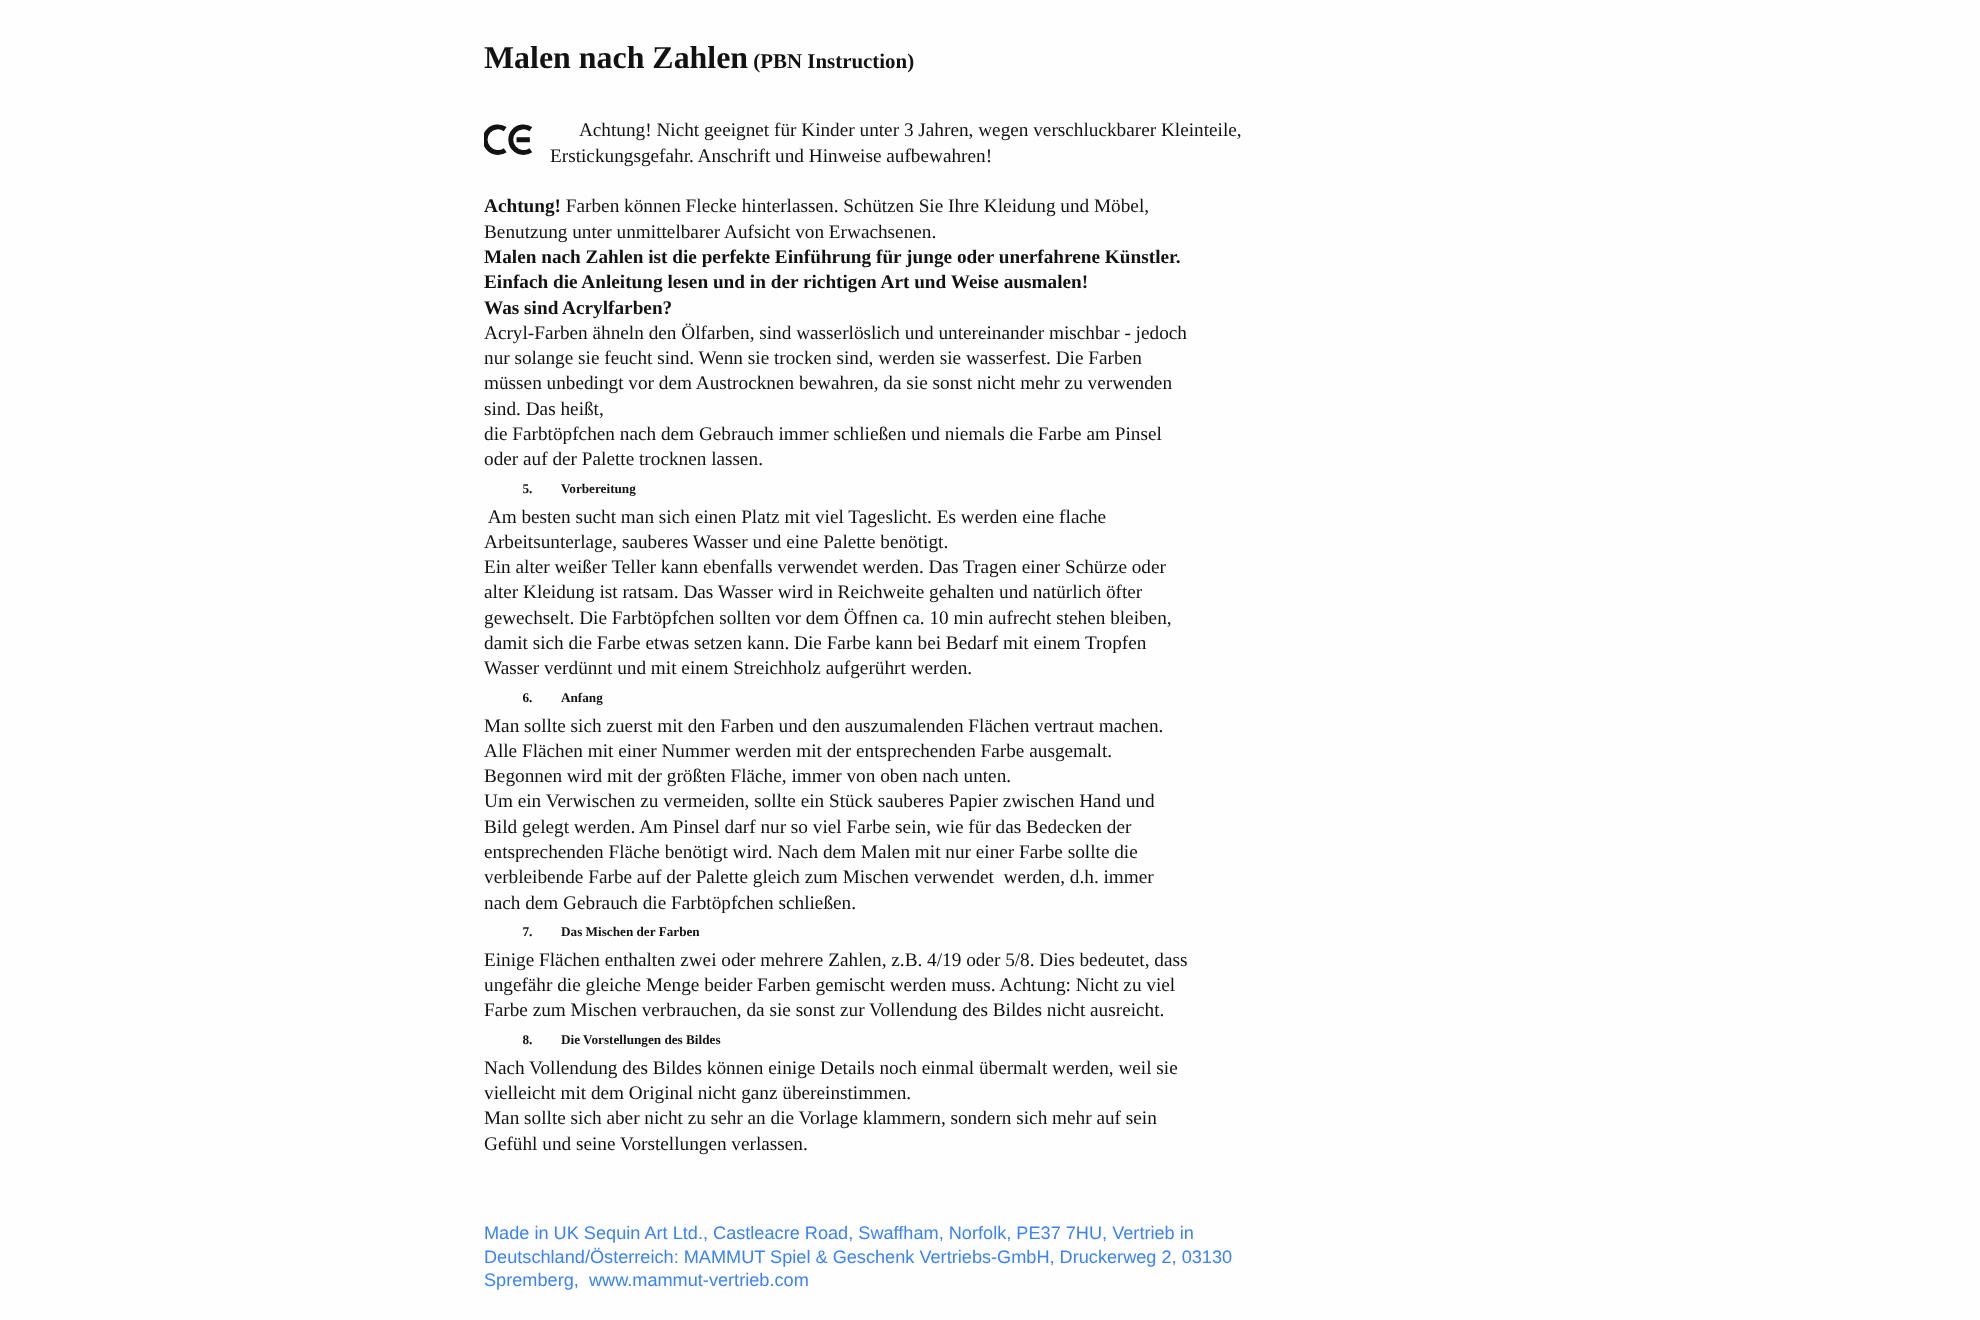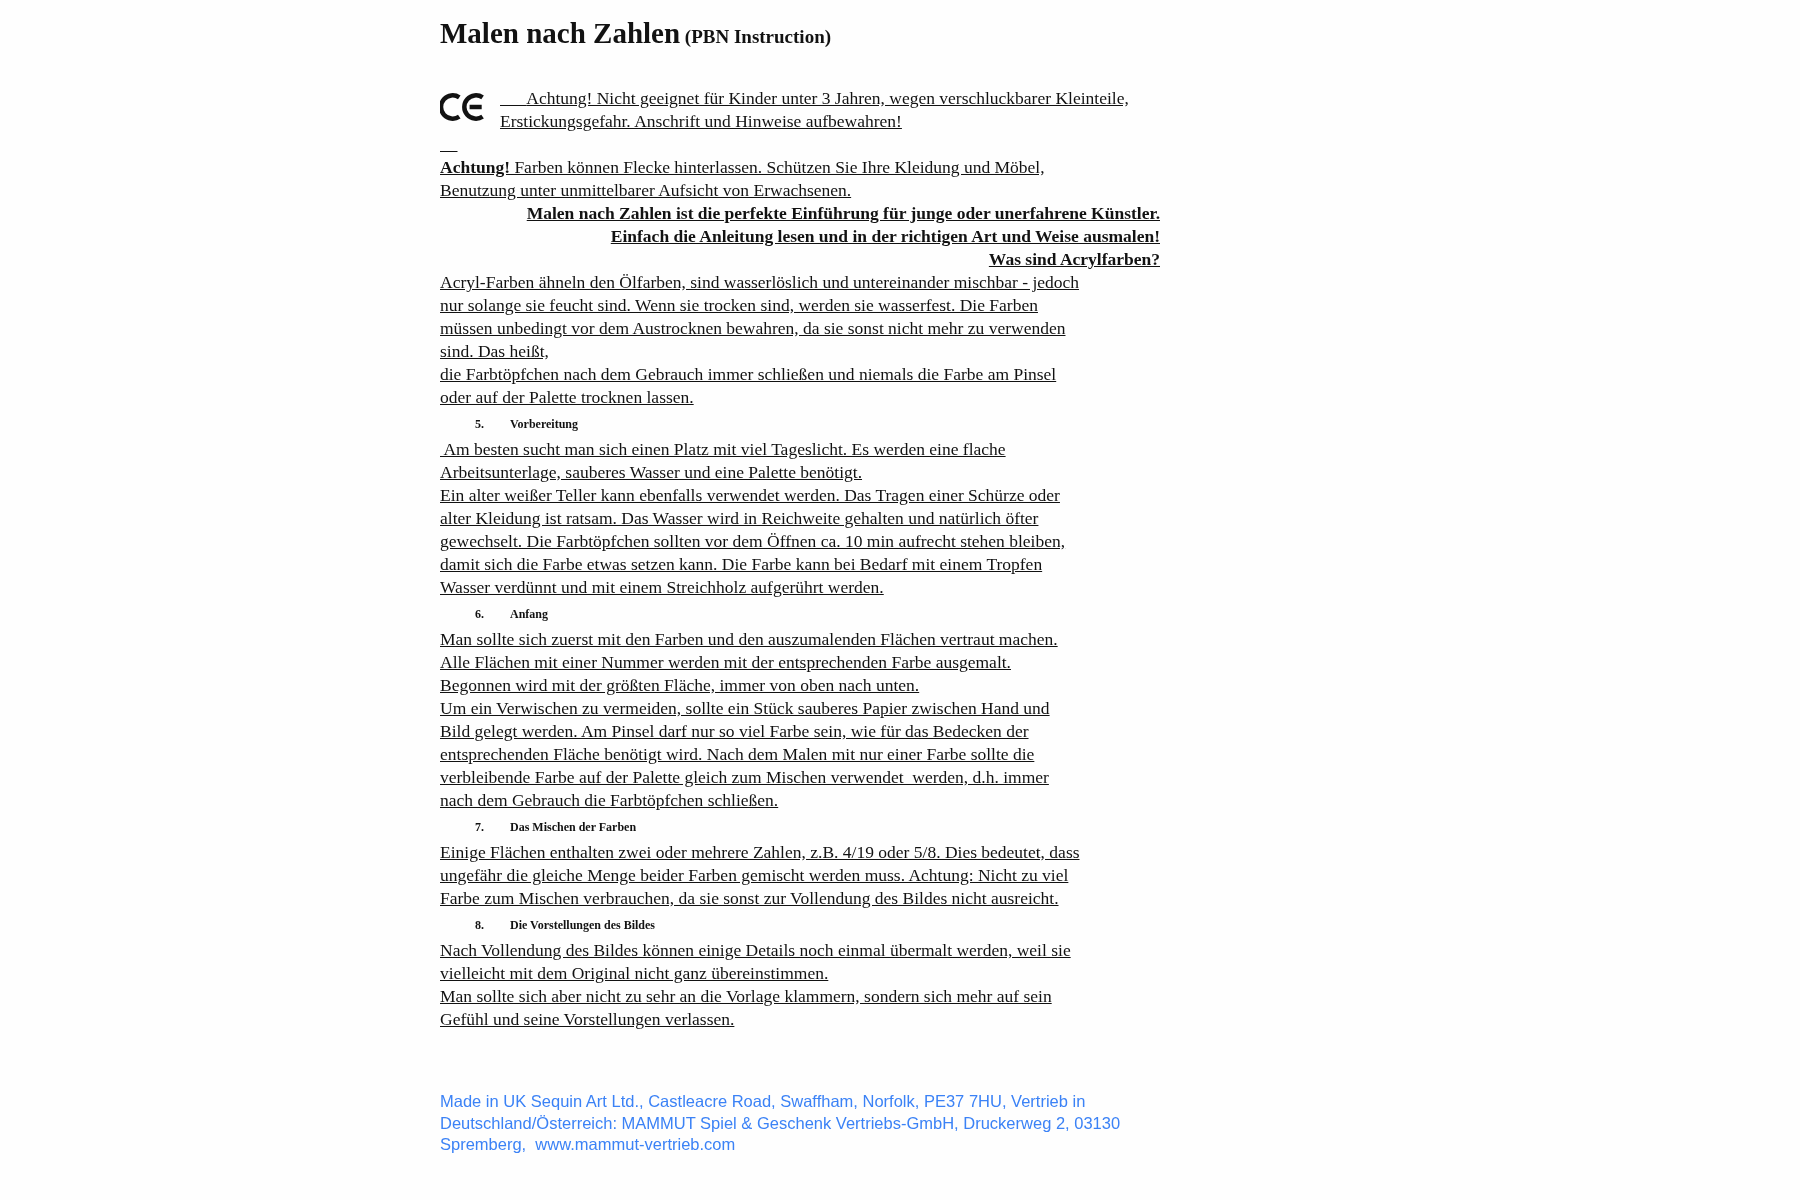--- a/index.html
+++ b/index.html
@@ -12,46 +12,44 @@
     width: 1800px;
     height: 1200px;
     background: #fefefe;
     overflow: hidden;
     font-family: "Liberation Serif", serif;
     color: #121212;
   }
   .doc-column {
     position: absolute;
     left: 440px;
-    top: 16px;
+    top: 36px;
     width: 720px;
   }
   .doc-title {
     font-weight: bold;
     font-size: 29px;
     line-height: 34px;
     margin: 0 0 10px 0;
     white-space: pre;
   }
   .doc-title .title-suffix {
     font-size: 19px;
     font-weight: bold;
   }
   p.body-text {
     margin: 0;
     font-size: 17.5px;
     line-height: 23px;
     white-space: pre;
-    text-decoration: underline;
   }
   .bold-inline { font-weight: bold; }
   .intro-bold {
     font-weight: bold;
     margin-top: 22px;
-    text-align: right;
   }
   .ce-wrap {
     float: left;
     margin: 4px 8px 0 0;
     height: 32px;
   }
   .section-heading {
     margin: 4px 0 2px 0;
     font-size: 12px;
     line-height: 23px;

